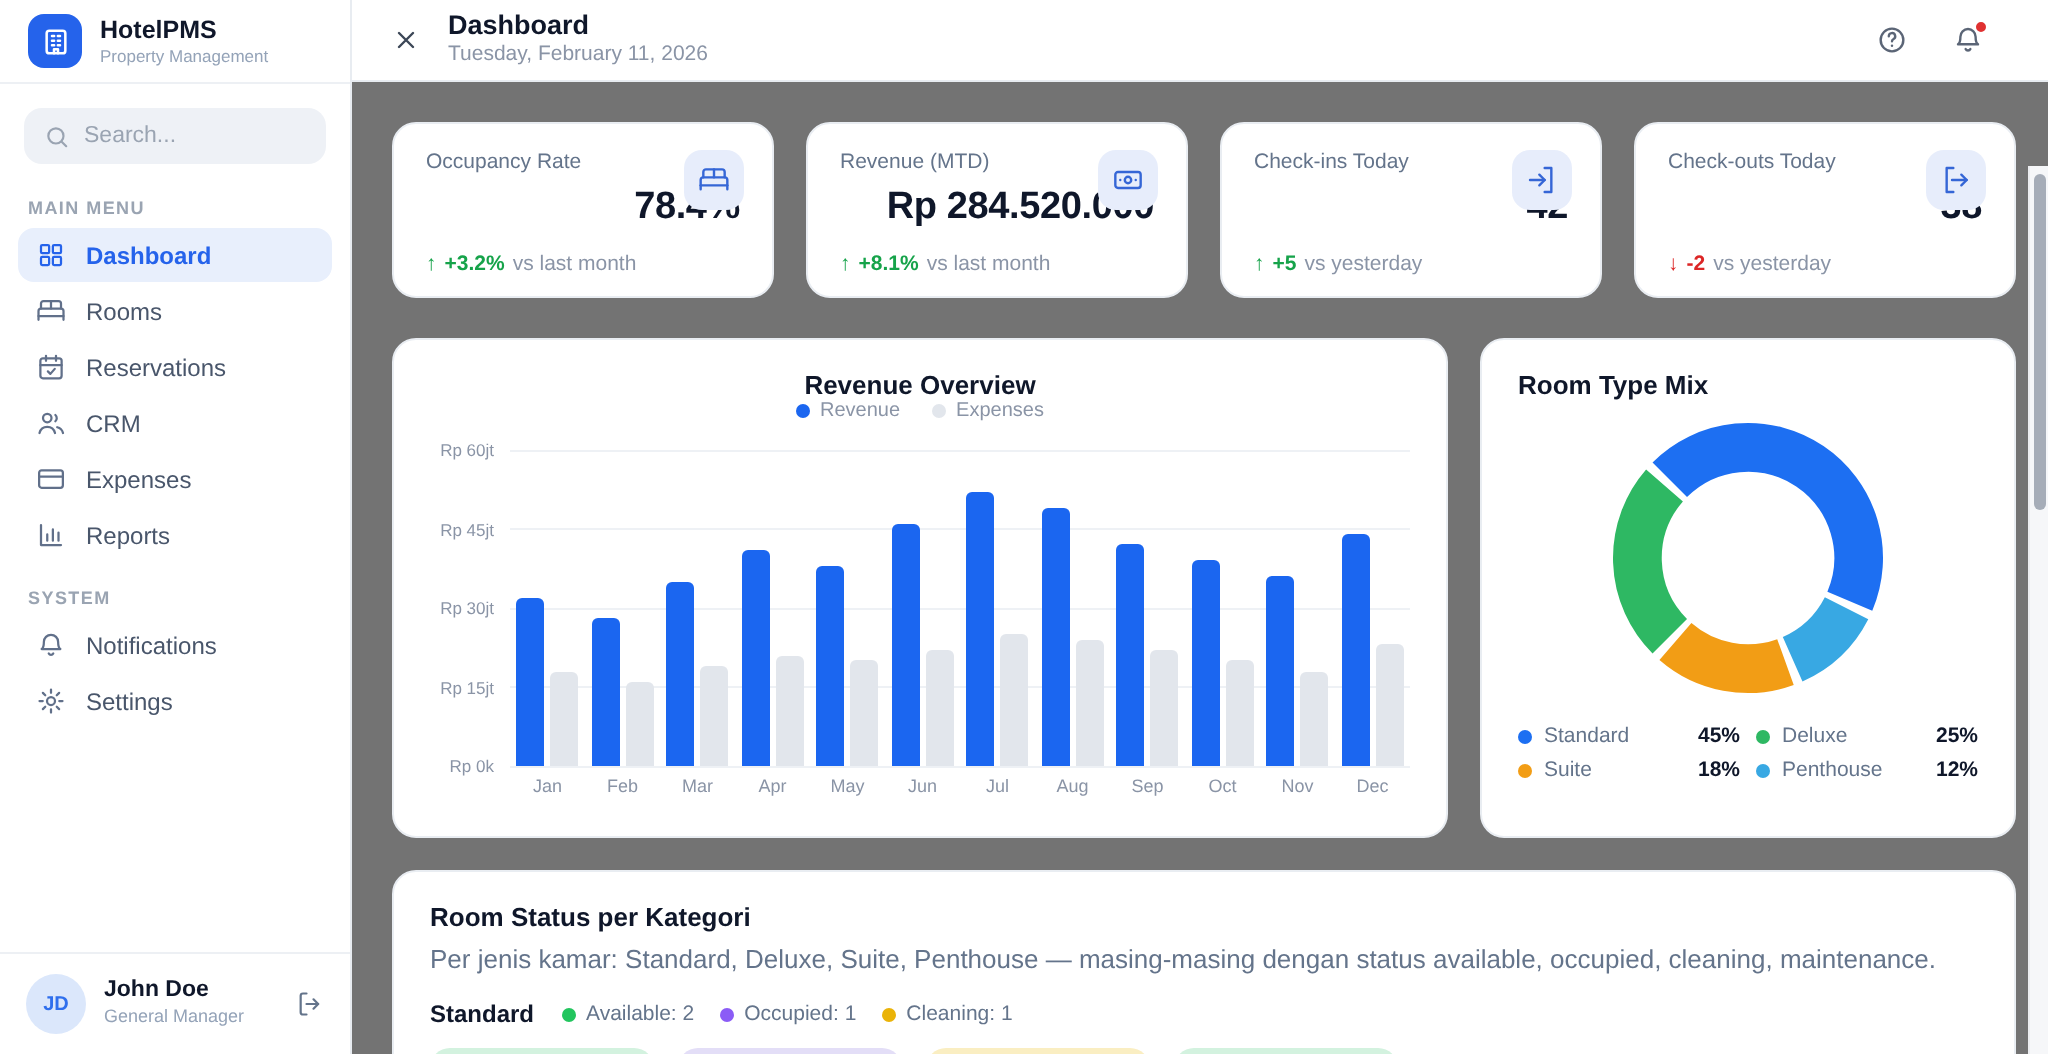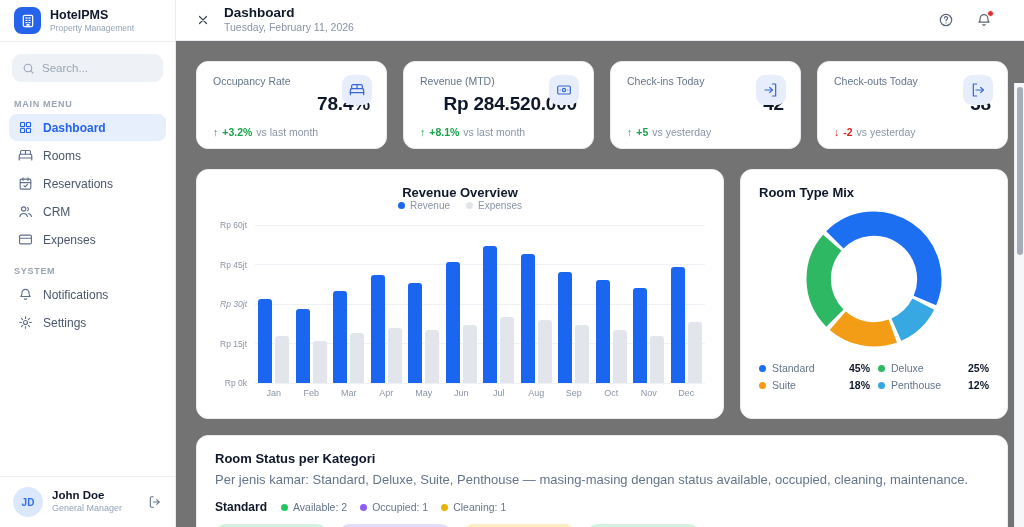--- a/index.html
+++ b/index.html
@@ -168,20 +168,29 @@
         </div>
         <div class="nav-item">
           <span class="nv-ic">
             <svg viewBox="0 0 24 24" width="15" height="15" fill="none" stroke="currentColor" stroke-width="1.8" stroke-linecap="round" stroke-linejoin="round">
               <rect x="2.5" y="5" width="19" height="14" rx="2"></rect>
               <path d="M2.5 10h19"></path>
             </svg>
           </span>
           <span>Expenses</span>
         </div>
+        <div class="nav-item">
+          <span class="nv-ic">
+            <svg viewBox="0 0 24 24" width="15" height="15" fill="none" stroke="currentColor" stroke-width="1.8" stroke-linecap="round" stroke-linejoin="round">
+              <path d="M4 4v16h16"></path>
+              <path d="M9 16.5v-5M13.5 16.5v-9M18 16.5V10"></path>
+            </svg>
+          </span>
+          <span>Reports</span>
+        </div>
         <div class="nav-label">SYSTEM</div>
         <div class="nav-item">
           <span class="nv-ic">
             <svg viewBox="0 0 24 24" width="15" height="15" fill="none" stroke="currentColor" stroke-width="1.8" stroke-linecap="round" stroke-linejoin="round">
               <path d="M6.3 9.5a5.7 5.7 0 0 1 11.4 0c0 4.6 1.8 5.7 1.8 5.7H4.5s1.8-1.1 1.8-5.7"></path>
               <path d="M10.2 18.8a2 2 0 0 0 3.6 0"></path>
             </svg>
           </span>
           <span>Notifications</span>
         </div>
@@ -318,21 +327,21 @@
             <div class="card-title">Revenue Overview</div>
             <div class="chart-legend" id="bar-legend">
                 <span class="lg-item"><span class="lg-dot" style="background:#1b66f0"></span>Revenue</span>
                 <span class="lg-item"><span class="lg-dot" style="background:#e2e6ec"></span>Expenses</span>
               </div>
           </div>
           <div class="chart-body">
             <div class="y-axis" id="y-axis">
                 <span class="y-tick" style="top: 0%;">Rp 60jt</span>
                 <span class="y-tick" style="top: 25%;">Rp 45jt</span>
-                <span class="y-tick" style="top: 50%; font-style: italic;">Rp 30jt</span>
+                <span class="y-tick" style="top: 50%;">Rp 30jt</span>
                 <span class="y-tick" style="top: 75%;">Rp 15jt</span>
                 <span class="y-tick" style="top: 100%;">Rp 0k</span>
               </div>
             <div class="plot" id="plot">
                 <div class="gridline" style="top: calc(100% - 0.5px);"></div>
                 <div class="gridline" style="top: calc(75% - 0.5px);"></div>
                 <div class="gridline" style="top: calc(50% - 0.5px);"></div>
                 <div class="gridline" style="top: calc(25% - 0.5px);"></div>
                 <div class="gridline" style="top: calc(0% - 0.5px);"></div>
               <div class="bar-groups" id="bar-groups">

